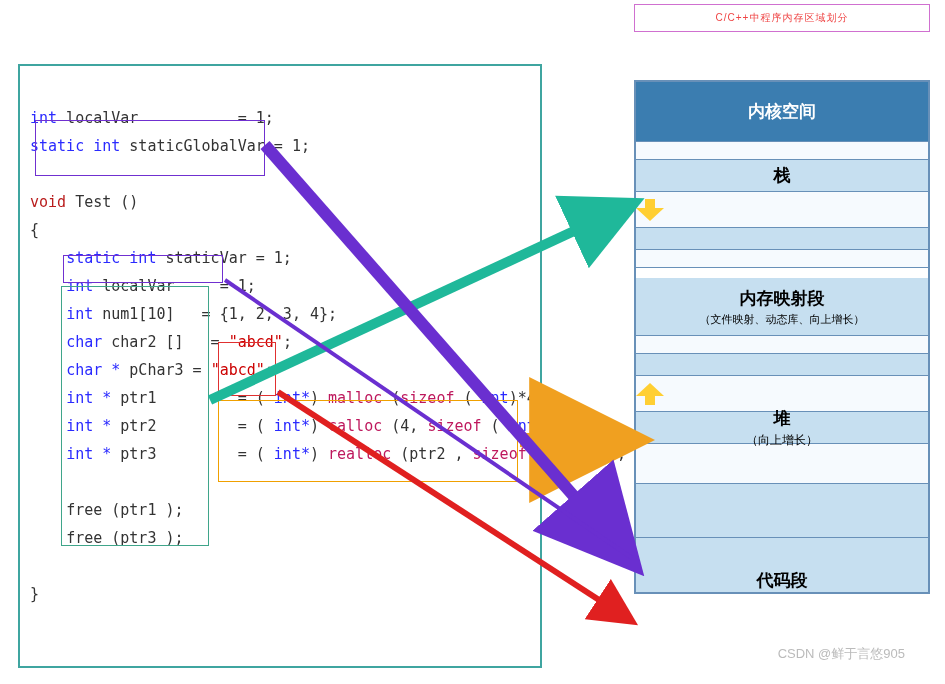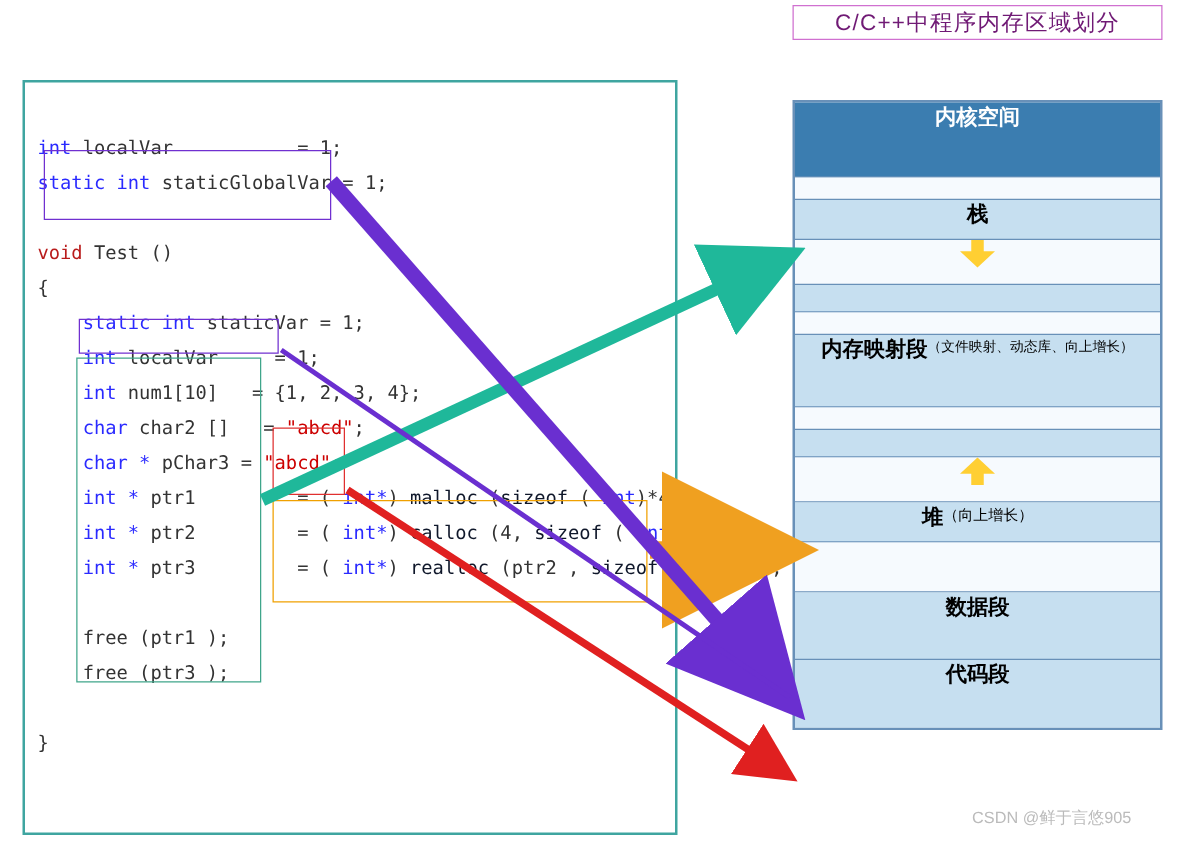--- a/index.html
+++ b/index.html
@@ -9,22 +9,22 @@
     height: 684px;
     font-family: "Microsoft YaHei", Arial, sans-serif;
     background: #fff;
     position: relative;
   }
   .title-box {
     position: absolute;
     left: 634px; top: 4px;
     width: 296px; height: 28px;
     border: 1.5px solid #d070d0;
-    color: #701a75;
-    font-size: 18px;
+    color: #ef4444;
+    font-size: 10px;
     text-align: center;
     line-height: 26px;
     letter-spacing: 1px;
   }
   .code-panel {
     position: absolute;
     left: 18px; top: 64px;
     width: 524px; height: 604px;
     border: 2px solid #3fa5a0;
   }
@@ -34,44 +34,44 @@
     font-family: Consolas, monospace;
     font-size: 15px;
     color: #333;
     line-height: 28px;
     white-space: pre;
   }
   .kw-void { color: #b91c1c; }
   .kw-static { color: #2a2aff; }
   .kw-int { color: #2a2aff; }
   .kw-str { color: #c00; }
-  .kw-func { color: #0f172a; }
+  .kw-func { color: #be185d; }
   
   .rect { position: absolute; pointer-events: none; }
   .r-purple { border: 1.5px solid #7030d0; }
   .r-green  { border: 1.5px solid #3fa58a; }
   .r-red    { border: 1.5px solid #e03030; }
   .r-orange { border: 1.5px solid #f0a000; }
 
   .mem-table {
     position: absolute;
     left: 634px; top: 80px;
     width: 296px;
     border: 2px solid #6890b8;
   }
   .mem-row {
     width: 100%;
     border-bottom: 1px solid #6890b8;
     text-align: center;
     display: flex;
-    flex-direction: row;
+    flex-direction: column;
     justify-content: center;
     color: #000;
   }
-  .mem-row:last-child { border-bottom: none; }
+  .mem-row:last-child { border-bottom: none; justify-content: flex-end; }
   .mem-title { font-size: 17px; font-weight: bold; }
   .mem-sub   { font-size: 11px; margin-top: 2px; }
   .mem-inline .mem-title { display:inline; }
   .mem-inline .mem-sub { display:inline; font-size:12px; }
   .bg-dark  { background: #3b7db0; color: #fff; }
   .bg-light { background: #c6dff0; }
   .bg-white { background: #f6fafe; }
   .arrow-down, .arrow-up {
     width: 28px; height: 22px; display:inline-block;
     position: relative;
@@ -138,36 +138,35 @@
     </div>
     <div class="mem-row bg-white" style="height: 18px;"></div>
     <div class="mem-row bg-light mem-inline" style="height: 32px;">
       <span class="mem-title">栈</span>
     </div>
     <div class="mem-row bg-white" style="height: 36px;">
       <span class="arrow-down"></span>
     </div>
     <div class="mem-row bg-light" style="height: 22px;"></div>
     <div class="mem-row bg-white" style="height: 18px;"></div>
-    <div class="mem-row bg-light" style="height: 58px;">
+    <div class="mem-row bg-light" style="height: 58px; margin-top: 10px;">
       <span class="mem-title">内存映射段</span>
       <span class="mem-sub">（文件映射、动态库、向上增长）</span>
     </div>
     <div class="mem-row bg-white" style="height: 18px;"></div>
     <div class="mem-row bg-light" style="height: 22px;"></div>
     <div class="mem-row bg-white" style="height: 36px;">
       <span class="arrow-up"></span>
     </div>
     <div class="mem-row bg-light mem-inline" style="height: 32px;">
       <span class="mem-title">堆</span>
       <span class="mem-sub">（向上增长）</span>
     </div>
     <div class="mem-row bg-white" style="height: 40px;"></div>
     <div class="mem-row bg-light" style="height: 54px;">
-      <span class="mem-title">数据段</span>
     </div>
     <div class="mem-row bg-light" style="height: 54px;">
       <span class="mem-title">代码段</span>
     </div>
   </div>
 
 <svg class="arrows">
   <defs>
     <marker id="ah-teal" viewBox="0 0 10 10" refX="8" refY="5" markerWidth="8" markerHeight="8" orient="auto">
       <path d="M0,0 L10,5 L0,10 Z" fill="#1fb89a"></path>

